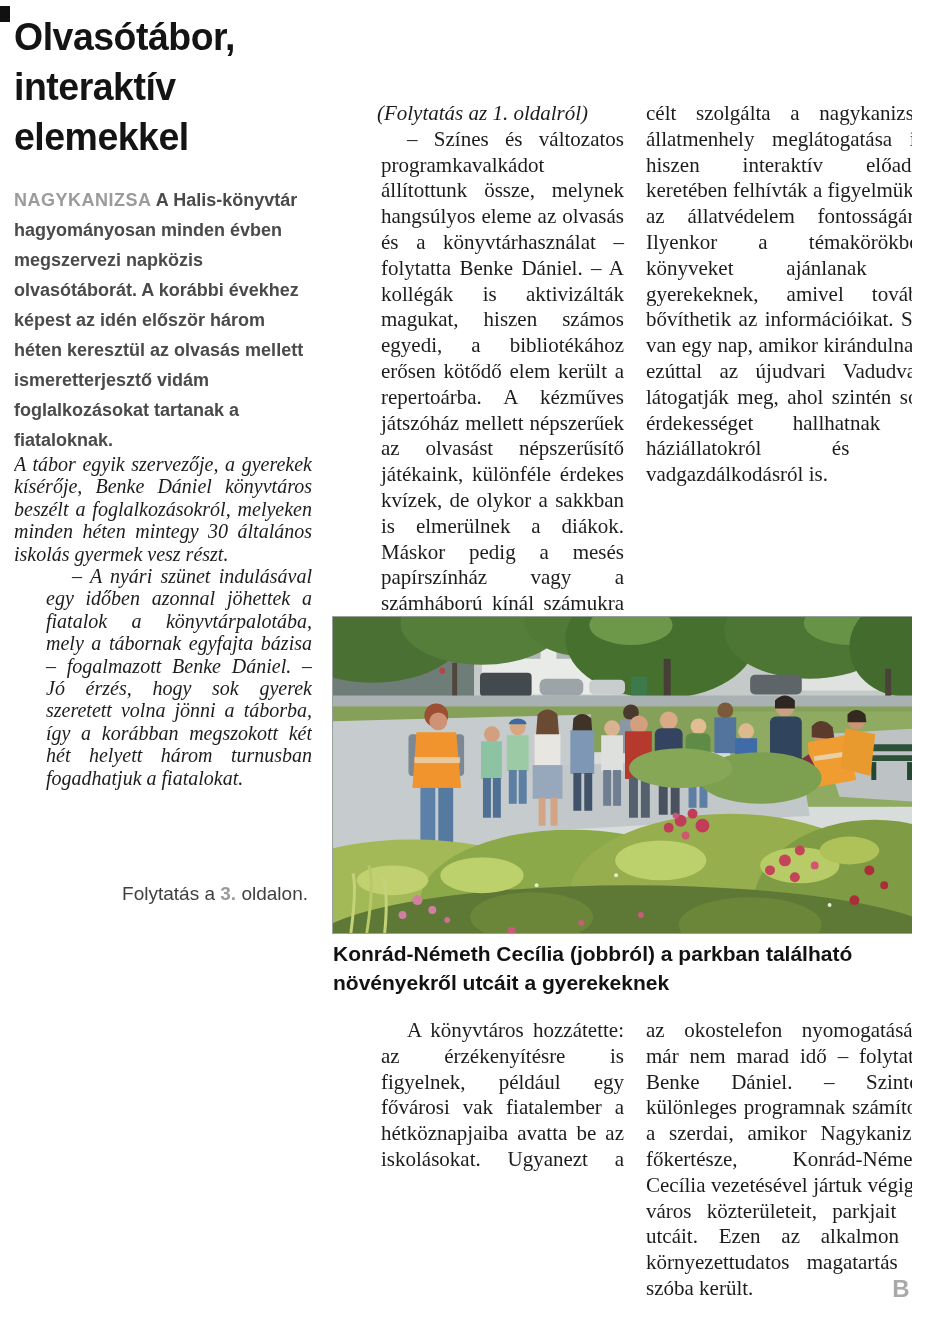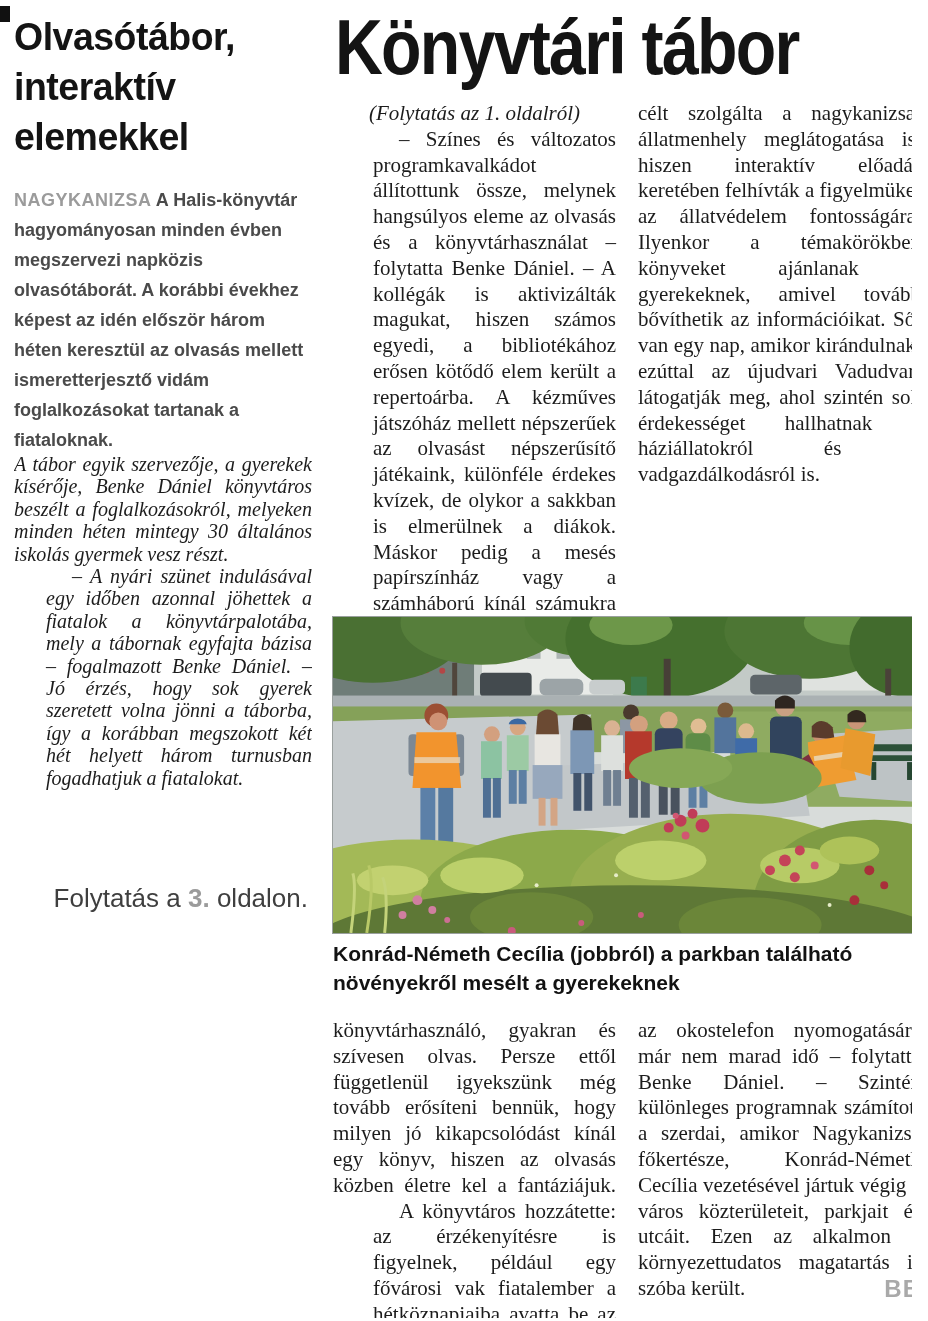--- a/index.html
+++ b/index.html
@@ -16,31 +16,31 @@
      font-family:"Liberation Sans",sans-serif;font-weight:800;font-size:39px;line-height:50px;
      color:#141414;letter-spacing:-0.5px;transform:scaleX(0.96);transform-origin:left top;}
   .left-lead{position:absolute;left:0;top:173px;width:298px;margin:0;
      font-family:"Liberation Sans",sans-serif;font-weight:700;font-size:18px;line-height:30px;
      color:#4a4a4a;text-align:left;}
   .left-lead .loc{color:#9b9b9b;letter-spacing:0.5px;}
   .left-body{position:absolute;left:0;top:441px;width:298px;height:420px;overflow:hidden;}
   .left-body p{margin:0;font-size:20px;line-height:22.4px;text-align:justify;color:#1c1c1c;font-style:italic;}
   .left-body p.indent{text-indent:26px;margin-left:32px;}
   .left-continuation{position:absolute;left:0;top:871px;width:298px;margin:0;
-     font-family:"Liberation Sans",sans-serif;font-size:26px;color:#3f3f3f;text-align:right;padding-right:4px;}
+     font-family:"Liberation Sans",sans-serif;font-size:19px;color:#3f3f3f;text-align:right;padding-right:4px;}
   .left-continuation b{color:#9b9b9b;}
 
   
   .main-col{position:absolute;left:333px;top:0;width:588px;height:1321px;}
   .main-headline{position:absolute;left:2px;top:4px;margin:0;white-space:nowrap;
      font-family:"Liberation Sans",sans-serif;font-weight:800;font-size:77px;line-height:86px;
      color:#141414;letter-spacing:-2px;}
   .main-headline .scale{display:inline-block;transform:scaleX(0.86);transform-origin:left top;}
 
-  .cols{position:absolute;left:0;width:588px;display:flex;gap:22px;overflow:hidden;}
+  .cols{position:absolute;left:8px;width:588px;display:flex;gap:22px;overflow:hidden;}
   .top-cols{top:101px;height:517px;}
   .bottom-cols{top:1018px;height:300px;}
   .col{width:283px;}
   .col p{margin:0;font-size:21px;line-height:25.8px;text-align:justify;color:#1c1c1c;}
   .col p.indent{text-indent:26px;margin-left:40px;}
   .col p.cut{text-align-last:justify;}
   .cont-from{font-style:italic;text-align:center;text-align-last:center !important;}
   .sig{float:right;font-family:"Liberation Sans",sans-serif;font-weight:800;color:#a9a9a9;
        font-size:24px;line-height:25.8px;letter-spacing:1px;}
 
@@ -67,21 +67,20 @@
     <h2 class="left-headline" data-interactable="false">Olvasótábor, interaktív elemekkel</h2>
     <p class="left-lead" data-interactable="false"><span class="loc" data-interactable="false">NAGYKANIZSA</span><span data-interactable="false"> A Halis-könyvtár hagyományosan minden évben megszervezi napközis olvasótáborát. A korábbi évekhez képest az idén először három héten keresztül az olvasás mellett ismeretterjesztő vidám foglalkozásokat tartanak a fiataloknak.</span></p>
     <div class="left-body" data-interactable="false">
       <p data-interactable="false">A tábor egyik szervezője, a gyerekek kísérője, Benke Dániel könyvtáros beszélt a foglalkozásokról, melyeken minden héten mintegy 30 általános iskolás gyermek vesz részt.</p>
       <p class="indent" data-interactable="false">– A nyári szünet indulásával egy időben azonnal jöhettek a fiatalok a könyvtárpalotába, mely a tábornak egyfajta bázisa – fogalmazott Benke Dániel. – Jó érzés, hogy sok gyerek szeretett volna jönni a táborba, így a korábban megszokott két hét helyett három turnusban fogadhatjuk a fiatalokat.</p>
     </div>
     <p class="left-continuation" data-interactable="false"><span data-interactable="false">Folytatás a </span><b data-interactable="false">3.</b><span data-interactable="false"> oldalon.</span></p>
   </aside>
 
   <main class="main-col" data-interactable="false">
-    <h1 class="main-headline" data-interactable="false"><span class="scale" data-interactable="false">Könyvtári tábor</span></h1>
 
     <div class="cols top-cols" data-interactable="false">
       <div class="col" data-interactable="false">
         <p class="cont-from" data-interactable="false">(Folytatás az 1. oldalról)</p>
         <p class="indent cut" data-interactable="false">– Színes és változatos programkavalkádot állítottunk össze, melynek hangsúlyos eleme az olvasás és a könyvtárhasználat – folytatta Benke Dániel. – A kollégák is aktivizálták magukat, hiszen számos egyedi, a bibliotékához erősen kötődő elem került a repertoárba. A kézműves játszóház mellett népszerűek az olvasást népszerűsítő játékaink, különféle érdekes kvízek, de olykor a sakkban is elmerülnek a diákok. Máskor pedig a mesés papírszínház vagy a számháború kínál számukra kellemes időtöltést. A táborba jelentkező gyerekek jó része</p>
       </div>
       <div class="col" data-interactable="false">
         <p data-interactable="false">célt szolgálta a nagykanizsai állatmenhely meglátogatása is, hiszen interaktív előadás keretében felhívták a figyelmüket az állatvédelem fontosságára. Ilyenkor a témakörökben könyveket ajánlanak a gyerekeknek, amivel tovább bővíthetik az információikat. Sőt van egy nap, amikor kirándulnak, ezúttal az újudvari Vadudvart látogatják meg, ahol szintén sok érdekességet hallhatnak a háziállatokról és a vadgazdálkodásról is.</p>
       </div>
     </div>
@@ -261,26 +260,25 @@
             <circle cx="250" cy="308" r="3" fill="#c95b7c"></circle>
           <circle cx="310" cy="300" r="3" fill="#c95b7c"></circle>
           <circle cx="205" cy="270" r="2" fill="#e6ecc9"></circle>
             <circle cx="285" cy="260" r="2" fill="#e6ecc9"></circle>
           <circle cx="500" cy="290" r="2" fill="#e6ecc9"></circle>
         </g>
       </svg>
     </figure>
 
     <div class="caption" data-interactable="false">
-      <span data-interactable="false">Konrád-Németh Cecília (jobbról) a parkban található növényekről mesélt a gyerekeknek</span>
+      <span data-interactable="false">Konrád-Németh Cecília (jobbról) a parkban található növényekről utcáit a gyerekeknek</span>
     </div>
 
     <div class="cols bottom-cols" data-interactable="false">
       <div class="col" data-interactable="false">
-        <p class="cut" data-interactable="false">könyvtárhasználó, gyakran és szívesen olvas. Persze ettől függetlenül igyekszünk még tovább erősíteni bennük, hogy milyen jó kikapcsolódást kínál egy könyv, hiszen az olvasás közben életre kel a fantáziájuk.</p>
         <p class="indent cut" data-interactable="false">A könyvtáros hozzátette: az érzékenyítésre is figyelnek, például egy fővárosi vak fiatalember a hétköznapjaiba avatta be az iskolásokat. Ugyanezt a</p>
       </div>
       <div class="col" data-interactable="false">
         <p data-interactable="false"><span data-interactable="false">az okostelefon nyomogatására már nem marad idő – folytatta Benke Dániel. – Szintén különleges programnak számított a szerdai, amikor Nagykanizsa főkertésze, Konrád-Németh Cecília vezetésével jártuk végig a város közterületeit, parkjait és utcáit. Ezen az alkalmon a környezettudatos magatartás is szóba került.</span> <span class="sig" data-interactable="false">BB</span></p>
       </div>
     </div>
   </main>
 
   <div class="v-rule" data-interactable="false"></div>
 </div>

